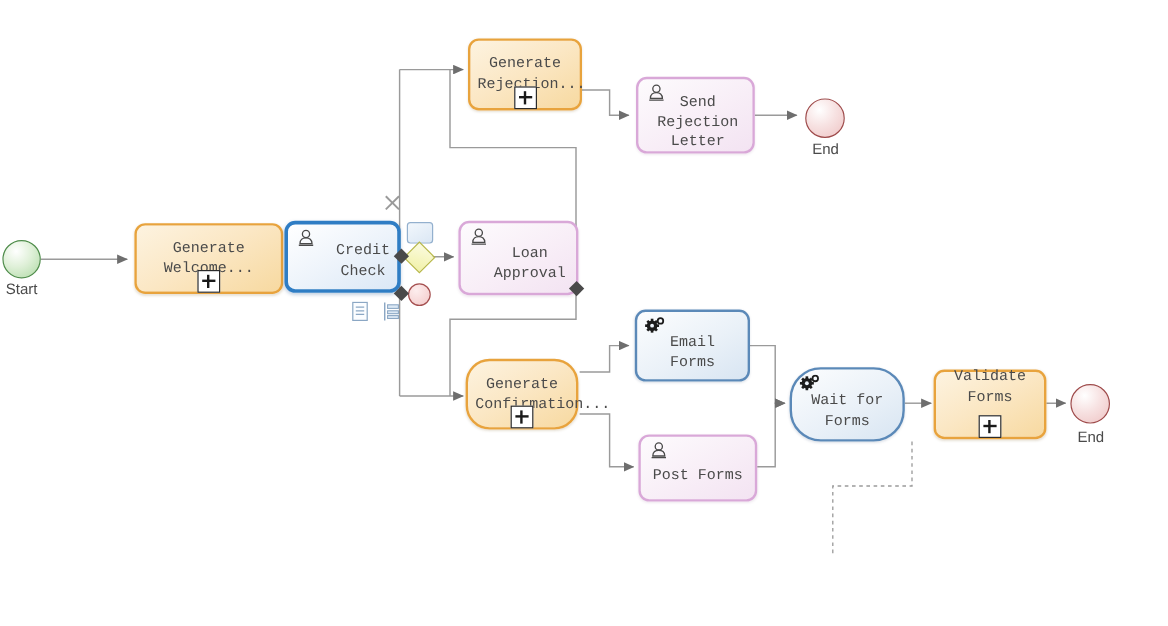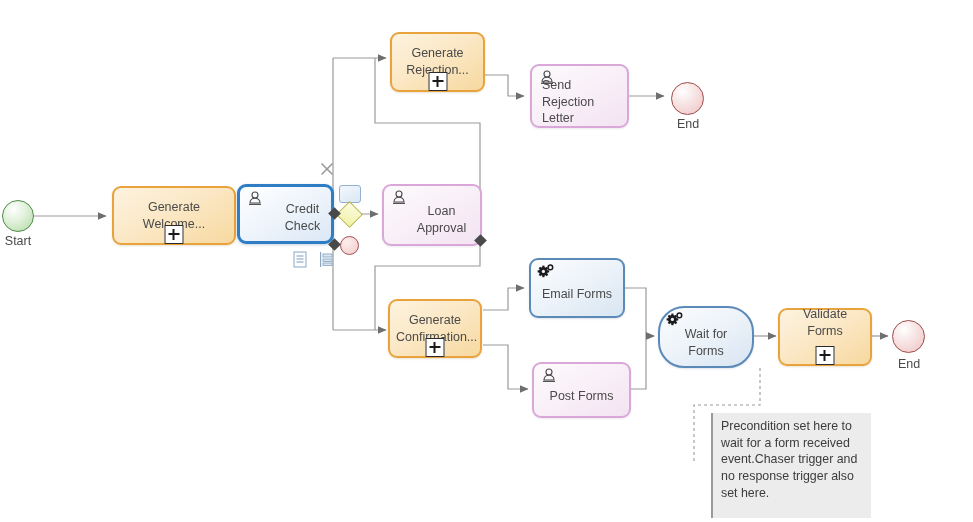--- a/index.html
+++ b/index.html
@@ -20,21 +20,21 @@
     border-radius:9px;
     display:flex;
     align-items:center;
     justify-content:center;
     text-align:center;
     font-size:12.5px;
     color:#4a4a4a;
     line-height:1.35;
     padding:2px 6px;
   }
-  .node .lbl{position:relative;z-index:2;display:block;width:100%;}
+  .node .lbl{position:relative;z-index:2;display:block;width:100%;font-family:Liberation Mono, monospace;}
 
   
   .n-orange{
     border:2px solid #E8A33D;
     background:linear-gradient(150deg,#fdf3e0 0%,#fbe7c4 48%,#f7d9a0 100%);
     box-shadow:0 1px 2px rgba(120,90,30,.18);
   }
   
   .n-pink{
     border:2px solid #D9A8D8;
@@ -228,36 +228,36 @@
   </div>
 
   <div class="node n-pink" style="left:530px;top:64px;width:99px;height:64px;">
     <span class="task-ico">
       <svg viewBox="0 0 18 16" width="18" height="16">
         <circle cx="9" cy="4" r="3" fill="none" stroke="#4a4a4a" stroke-width="1.1"></circle>
         <path d="M4,12 C4,8.6 6.2,7.2 9,7.2 C11.8,7.2 14,8.6 14,12 z" fill="none" stroke="#4a4a4a" stroke-width="1.1"></path>
         <line x1="3" y1="13.4" x2="15" y2="13.4" stroke="#4a4a4a" stroke-width="1.1"></line>
       </svg>
     </span>
-    <span class="lbl" style="margin-top:12px;text-align:left;padding-left:4px;">Send Rejection Letter</span>
+    <span class="lbl" style="margin-top:12px;text-align:center;padding-left:4px;">Send Rejection Letter</span>
   </div>
 
   <div class="node n-pink" style="left:382px;top:184px;width:100px;height:62px;padding-left:25px;">
     <span class="task-ico">
       <svg viewBox="0 0 18 16" width="18" height="16">
         <circle cx="9" cy="4" r="3" fill="none" stroke="#4a4a4a" stroke-width="1.1"></circle>
         <path d="M4,12 C4,8.6 6.2,7.2 9,7.2 C11.8,7.2 14,8.6 14,12 z" fill="none" stroke="#4a4a4a" stroke-width="1.1"></path>
         <line x1="3" y1="13.4" x2="15" y2="13.4" stroke="#4a4a4a" stroke-width="1.1"></line>
       </svg>
     </span>
     <span class="lbl" style="margin-top:10px;">Loan Approval</span>
   </div>
   <div class="handle" style="left:476px;top:236px;"></div>
 
-  <div class="node n-orange" style="left:388px;top:299px;width:94px;height:59px;">
+  <div class="node n-orange" style="left:388px;top:299px;width:94px;height:59px;border-radius:20px;">
     <span class="lbl">Generate Confirmation...</span>
     <span class="plus-mark"></span>
   </div>
 
   <div class="node n-blue" style="left:529px;top:258px;width:96px;height:60px;">
     <span class="task-ico">
       <svg viewBox="0 0 18 16" width="18" height="16">
         <g fill="#1c1c1c">
           <circle cx="6.4" cy="7.4" r="4.4"></circle>
           <rect x="5.3" y="1.6" width="2.2" height="2.4"></rect>
@@ -310,15 +310,14 @@
       </svg>
     </span>
     <span class="lbl" style="margin-top:12px;">Wait for Forms</span>
   </div>
 
   <div class="node n-orange" style="left:778px;top:308px;width:94px;height:58px;">
     <span class="lbl" style="margin-bottom:28px;">Validate Forms</span>
     <span class="plus-mark"></span>
   </div>
 
-  <div class="annot" style="left:711px;top:413px;width:160px;height:105px;">Precondition set here to wait for a form received event.Chaser trigger and no response trigger also set here.</div>
 
 </div>
 
 </body></html>

